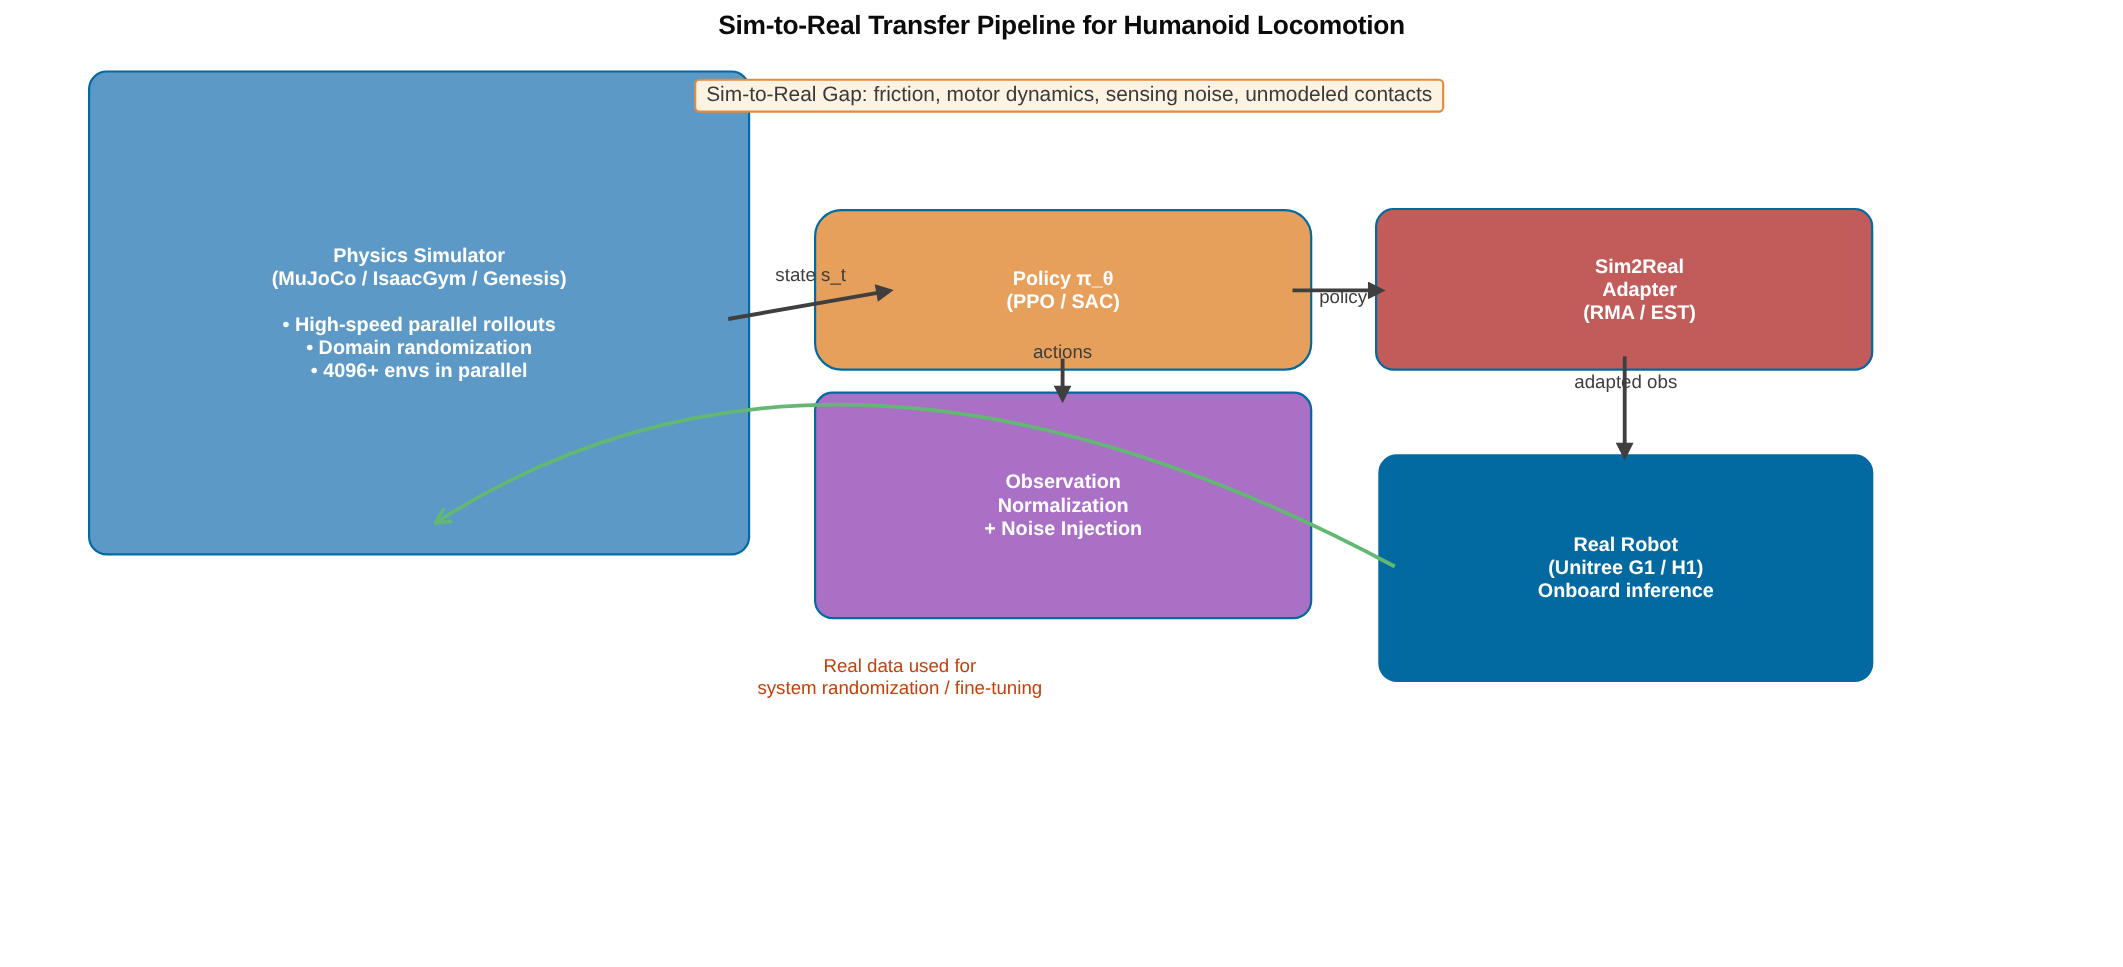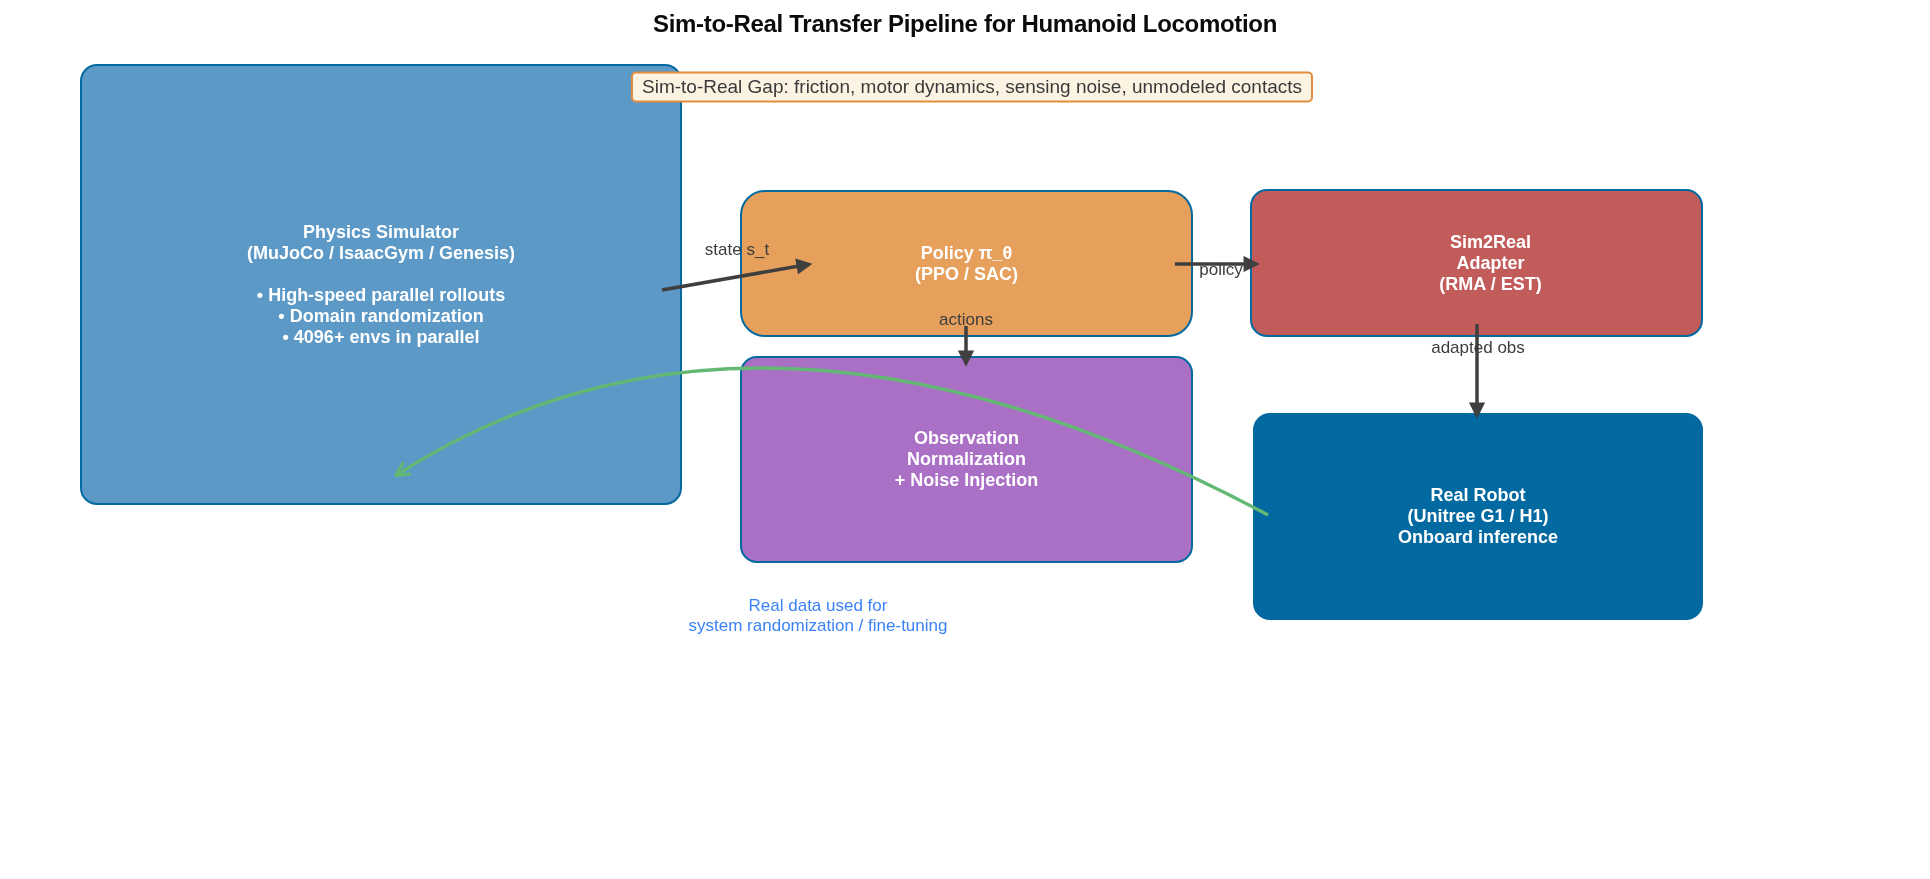--- a/index.html
+++ b/index.html
@@ -143,18 +143,18 @@
     <path d="M1477,324 L1477,405" fill="none" stroke-width="3.5" marker-end="url(#mDark)" stroke="#3f3f3f"></path>
 
     <path d="M1268,515 Q760,243 398,474" fill="none" stroke-width="3.4" marker-end="url(#mGreenV)" stroke="#63b873"></path>
   </svg>
 
   <span class="edge-label" id="label-state">state s_t</span>
   <span class="edge-label" id="label-policy">policy</span>
   <span class="edge-label" id="label-actions">actions</span>
   <span class="edge-label" id="label-adapted">adapted obs</span>
 
-  <div class="feedback-label" style="color: #3b82f6;">
+  <div class="feedback-label" style="color: #c2410c;">
     <div>Real data used for</div>
     <div>system randomization / fine-tuning</div>
   </div>
 
 </div>
 
 </body></html>

